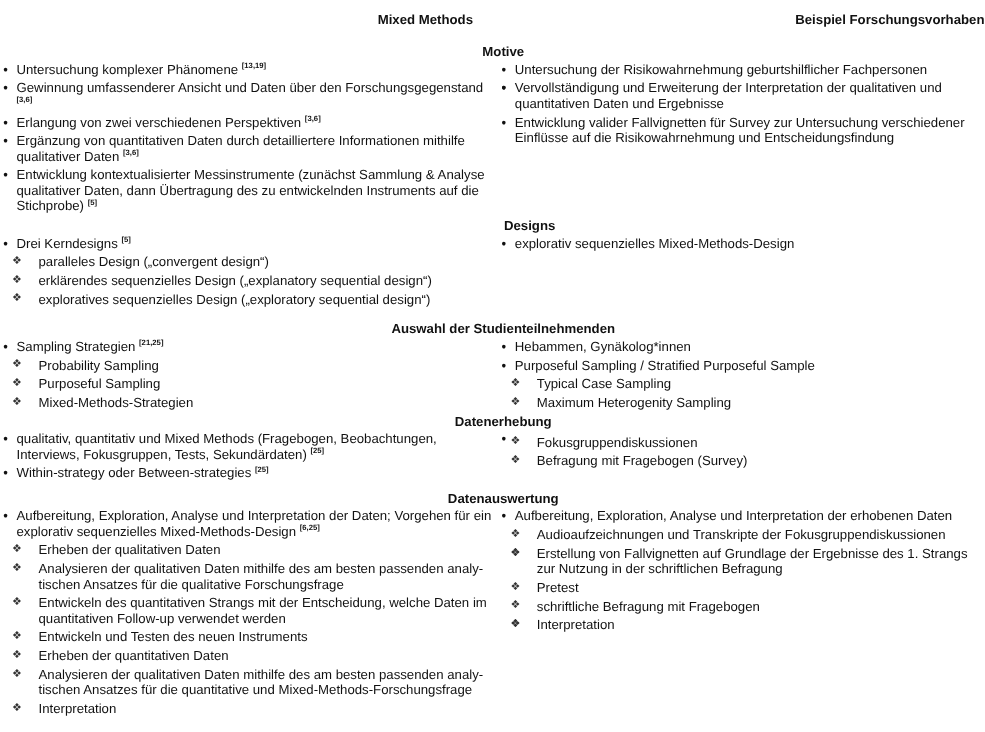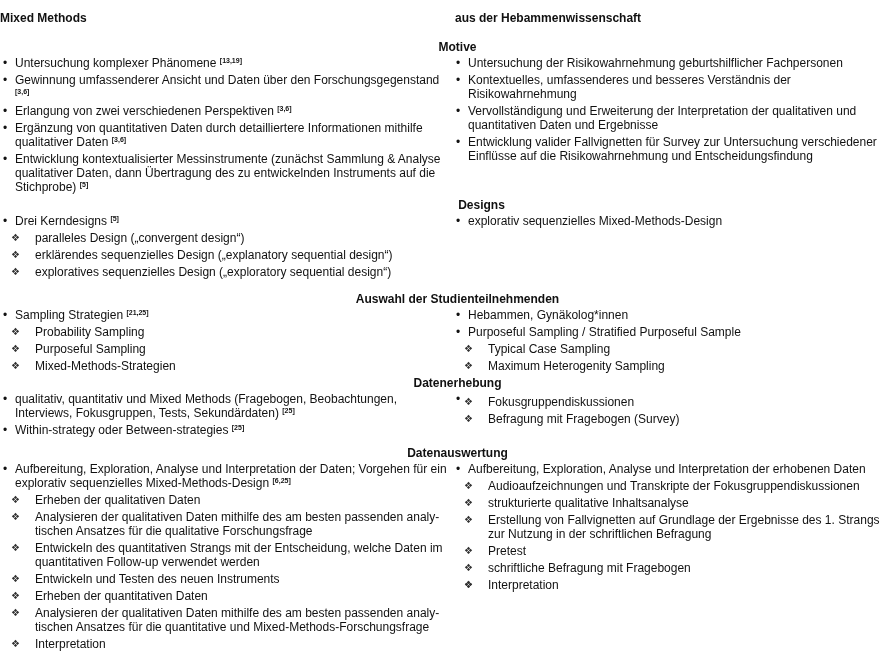--- a/index.html
+++ b/index.html
@@ -1,47 +1,47 @@
 <!DOCTYPE html>
 <html><head>
 <meta charset="utf-8">
 <style>
   html, body { margin:0; padding:0; background:#ffffff; }
   body {
     width:895px; height:665px; overflow:hidden; position:relative;
     font-family:"Liberation Sans", sans-serif; font-size:12px; color:#111;
   }
-  .hdr { position:absolute; font-weight:bold; font-size:12px; text-align:left; line-height:14px; }
+  .hdr { position:absolute; font-weight:bold; font-size:12px; text-align:right; line-height:14px; }
   .sec { position:absolute; left:0; width:895px; text-align:center; font-weight:bold; font-size:12px; line-height:14px;padding-left:10px; }
   .col { position:absolute; }
   .item { position:relative; padding-left:13px; line-height:14px; margin-bottom:3px; }
   .item .b { position:absolute; left:1px; top:0; }
   .sub { position:relative; padding-left:33px; line-height:14px; margin-bottom:3px; }
   .sub .d { position:absolute; left:9px; top:0; font-size:10px; color:#333; }
   sup { font-size:7px; font-weight:bold; vertical-align:top; position:relative; top:-2px; }
 </style>
 </head>
 <body>
 
 <div class="hdr" style="left:0;width:430px;top:11px;">Mixed Methods</div>
 <div class="hdr" style="left:455px;width:440px;top:11px;">
-  <div>aus der Hebammenwissenschaft</div>
+  <div>Beispiel Forschungsvorhaben</div>
 </div>
 
 <div class="sec" style="top:40px;">Motive</div>
 <div class="col" style="left:2px;top:56px;width:445px;">
   <div class="item"><span class="b">•</span><span>Untersuchung komplexer Phänomene </span><sup>[13,19]</sup></div>
   <div class="item"><span class="b">•</span><span>Gewinnung umfassenderer Ansicht und Daten über den Forschungsgegenstand </span><sup>[3,6]</sup></div>
   <div class="item"><span class="b">•</span><span>Erlangung von zwei verschiedenen Perspektiven </span><sup>[3,6]</sup></div>
   <div class="item"><span class="b">•</span><span>Ergänzung von quantitativen Daten durch detailliertere Informationen mithilfe qualitativer Daten </span><sup>[3,6]</sup></div>
   <div class="item"><span class="b">•</span><span>Entwicklung kontextualisierter Messinstrumente (zunächst Sammlung &amp; Analyse qualitativer Daten, dann Übertragung des zu entwickelnden Instruments auf die Stichprobe) </span><sup>[5]</sup></div>
 </div>
 <div class="col" style="left:455px;top:56px;width:440px;">
   <div class="item"><span class="b">•</span><span>Untersuchung der Risikowahrnehmung geburtshilflicher Fachpersonen</span></div>
-  <div class="item"><span class="b">•</span><span>Kontextuelles, umfassenderes und besseres Verständnis der Risikowahrnehmung</span></div>
+  <div class="item"><span class="b">•</span></div>
   <div class="item"><span class="b">•</span><span>Vervollständigung und Erweiterung der Interpretation der qualitativen und quantitativen Daten und Ergebnisse</span></div>
   <div class="item"><span class="b">•</span><span>Entwicklung valider Fallvignetten für Survey zur Untersuchung verschiedener Einflüsse auf die Risikowahrnehmung und Entscheidungsfindung</span></div>
 </div>
 
 <div class="sec" style="top:198px;margin-left:24px;">Designs</div>
 <div class="col" style="left:2px;top:214px;width:445px;">
   <div class="item"><span class="b">•</span><span>Drei Kerndesigns </span><sup>[5]</sup></div>
   <div class="sub"><span class="d">❖</span><span>paralleles Design („convergent design“)</span></div>
   <div class="sub"><span class="d">❖</span><span>erklärendes sequenzielles Design („explanatory sequential design“)</span></div>
   <div class="sub"><span class="d">❖</span><span>exploratives sequenzielles Design („exploratory sequential design“)</span></div>
@@ -82,19 +82,19 @@
   <div class="sub"><span class="d">❖</span><span>Analysieren der qualitativen Daten mithilfe des am besten passenden analy-tischen Ansatzes für die qualitative Forschungsfrage</span></div>
   <div class="sub"><span class="d">❖</span><span>Entwickeln des quantitativen Strangs mit der Entscheidung, welche Daten im quantitativen Follow-up verwendet werden</span></div>
   <div class="sub"><span class="d">❖</span><span>Entwickeln und Testen des neuen Instruments</span></div>
   <div class="sub"><span class="d">❖</span><span>Erheben der quantitativen Daten</span></div>
   <div class="sub"><span class="d">❖</span><span>Analysieren der qualitativen Daten mithilfe des am besten passenden analy-tischen Ansatzes für die quantitative und Mixed-Methods-Forschungsfrage</span></div>
   <div class="sub"><span class="d">❖</span><span>Interpretation</span></div>
 </div>
 <div class="col" style="left:455px;top:462px;width:440px;">
   <div class="item"><span class="b">•</span><span>Aufbereitung, Exploration, Analyse und Interpretation der erhobenen Daten</span></div>
   <div class="sub"><span class="d">❖</span><span>Audioaufzeichnungen und Transkripte der Fokusgruppendiskussionen</span></div>
-  <div class="sub"><span class="d">❖</span><span>strukturierte qualitative Inhaltsanalyse</span></div>
+  <div class="sub"><span class="d">❖</span></div>
   <div class="sub"><span class="d">❖</span><span>Erstellung von Fallvignetten auf Grundlage der Ergebnisse des 1. Strangs zur Nutzung in der schriftlichen Befragung</span></div>
   <div class="sub"><span class="d">❖</span><span>Pretest</span></div>
   <div class="sub"><span class="d">❖</span><span>schriftliche Befragung mit Fragebogen</span></div>
   <div class="sub"><span class="d">❖</span></div>
   <div class="sub"><span class="d">❖</span><span>Interpretation</span></div>
 </div>
 
 </body></html>

